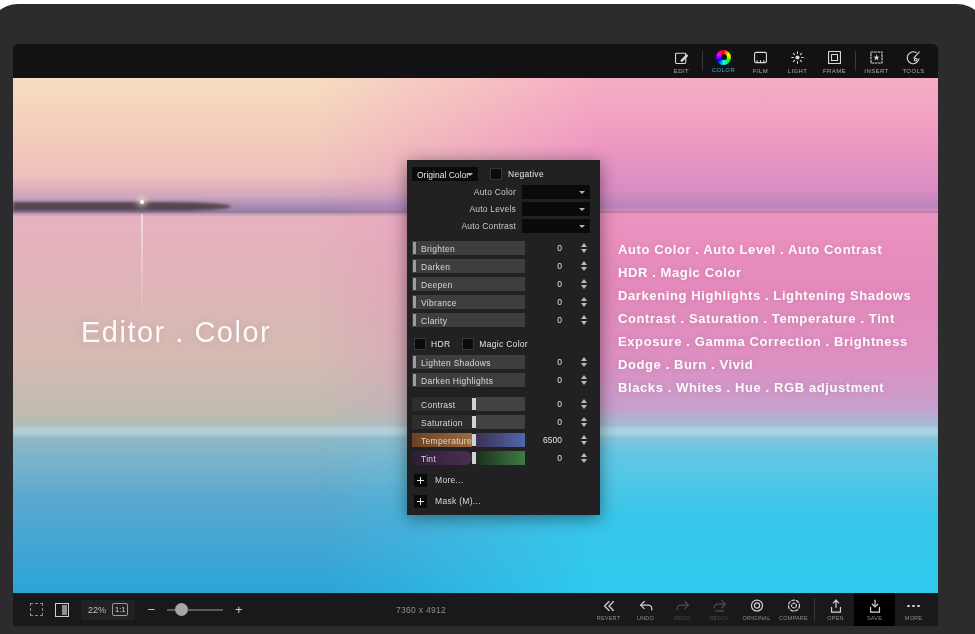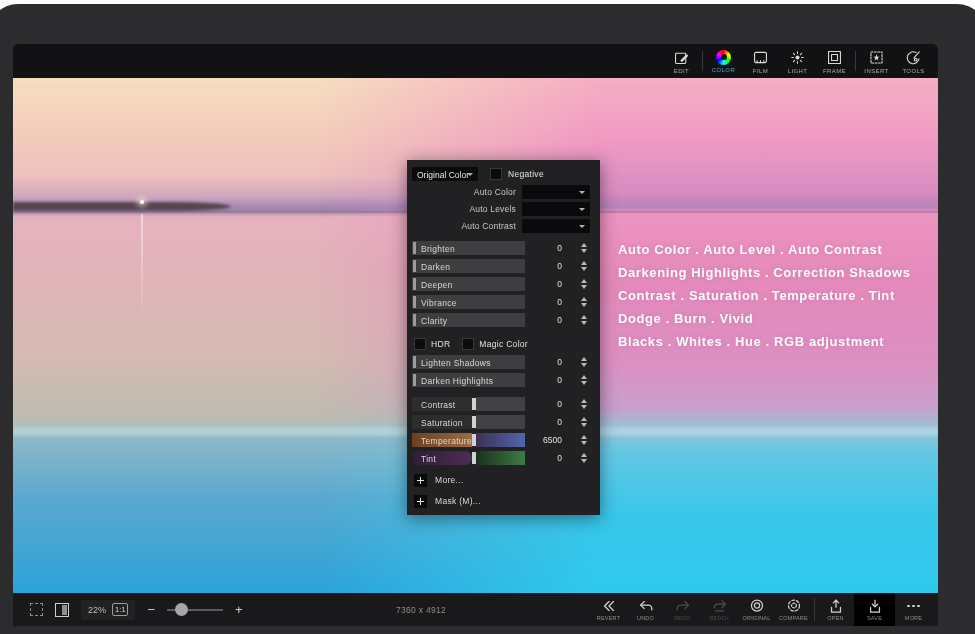--- a/index.html
+++ b/index.html
@@ -190,25 +190,28 @@
 
     <div class="photo">
       <div class="ph-base"></div>
       <div class="ph-right"></div>
       <div class="horizon-line"></div>
       <div class="landmass"></div>
       <div class="lighthouse"></div>
       <div class="reflection"></div>
       <div class="seaband"></div>
 
+      <div class="watermark">Editor . Color</div>
 
       <div class="features">
         <div class="feat">Auto Color . Auto Level . Auto Contrast</div>
-        <div class="feat">Darkening Highlights . Correction Shadows</div>
+        <div class="feat">HDR . Magic Color</div>
+        <div class="feat">Darkening Highlights . Lightening Shadows</div>
         <div class="feat">Contrast . Saturation . Temperature . Tint</div>
+        <div class="feat">Exposure . Gamma Correction . Brightness</div>
         <div class="feat">Dodge . Burn . Vivid</div>
         <div class="feat">Blacks . Whites . Hue . RGB adjustment</div>
       </div>
 
       <div class="panel">
 
         <div class="p-row">
           <div class="p-dd preset">
             <span class="dd-text">Original Color</span>
           </div>

